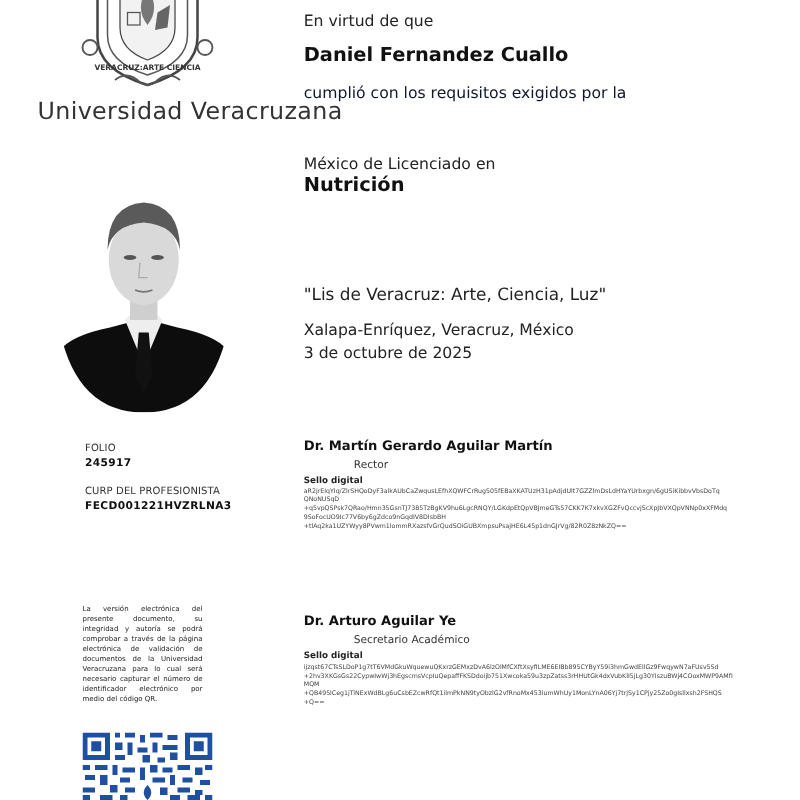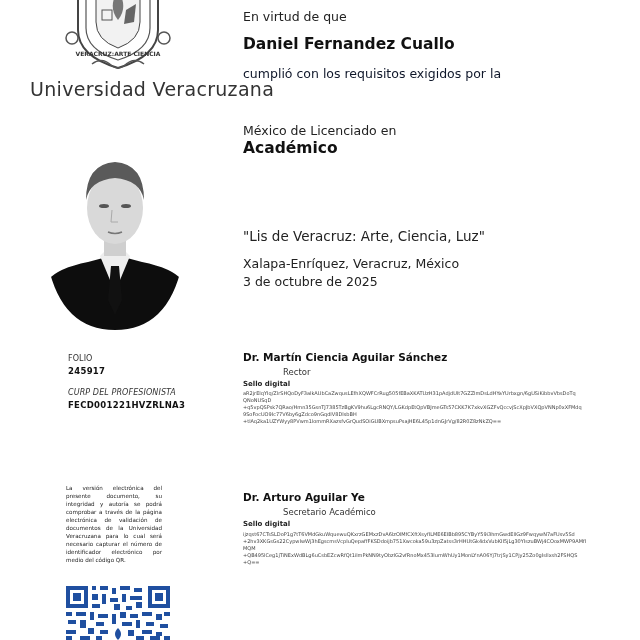--- a/index.html
+++ b/index.html
@@ -46,21 +46,21 @@
   </svg>
 </div>
 <div class="abs uni-name">Universidad Veracruzana</div>
 
 <div class="abs t-normal" style="left:243px; top:9px;">En virtud de que</div>
 <div class="abs name" style="left:243px; top:35px;">Daniel Fernandez Cuallo</div>
 <div class="abs p-lines" style="left:243px; top:65px;">
   <div>cumplió con los requisitos exigidos por la</div>
 </div>
 <div class="abs t-normal" style="left:243px; top:123px;">México de Licenciado en</div>
-<div class="abs degree" style="left:243px; top:139px;">Académico</div>
+<div class="abs degree" style="left:243px; top:139px;">Nutrición</div>
 
 <div class="abs motto" style="left:243px; top:228px;">"Lis de Veracruz: Arte, Ciencia, Luz"</div>
 <div class="abs t-normal" style="left:243px; top:256px;">Xalapa-Enríquez, Veracruz, México</div>
 <div class="abs t-normal" style="left:243px; top:274px;">3 de octubre de 2025</div>
 
 <div class="abs photo">
   <svg width="134" height="180" viewBox="0 0 134 180">
     <defs>
       <clipPath id="c">
           <path d="M0 115 Q67 100 134 115 Q120 180 67 180 Q14 180 0 115 Z M0 0 H134 V118 H0 Z"></path>
@@ -76,24 +76,24 @@
       <ellipse cx="56" cy="56" rx="5" ry="2" fill="#555"></ellipse>
       <ellipse cx="78" cy="56" rx="5" ry="2" fill="#555"></ellipse>
       <path d="M60 82 Q67 85 74 82" stroke="#777" stroke-width="1.5" fill="none"></path>
       <path d="M64 60 L63 72 L70 72" stroke="#aaa" stroke-width="1" fill="none"></path>
     </g>
   </svg>
 </div>
 
 <div class="abs label-sm" style="left:68px; top:354px;">FOLIO</div>
 <div class="abs value-sm" style="left:68px; top:366px;">245917</div>
-<div class="abs label-sm" style="left:68px; top:388px;font-style:italic;">CURP DEL PROFESIONISTA</div>
+<div class="abs label-sm" style="left:68px; top:388px;">CURP DEL PROFESIONISTA</div>
 <div class="abs value-sm" style="left:68px; top:400px;">FECD001221HVZRLNA3</div>
 
-<div class="abs sig-name" style="left:243px; top:351px;">Dr. Martín Ciencia Aguilar Sánchez</div>
+<div class="abs sig-name" style="left:243px; top:351px;">Dr. Martín Gerardo Aguilar Martín</div>
 <div class="abs sig-role" style="left:243px; top:367px;">Rector</div>
 <div class="abs sig-label" style="left:243px; top:380px;">Sello digital</div>
 <div class="abs sig-hash" style="left:243px; top:390px;">
   <div>aR2jrEIqYIq/ZlrSHQoDyF3alkAUbCaZwqusLEfhXQWFCrRug505fEBaXKATUzH31pAdjdUlt7GZZlmDsLdHYaYUrbxgn/6gUSiKibbvVbsDoTq</div>
   <div>QNoNUSqD</div>
   <div>+q5vpQSPsk7QRao/Hmn35GsnTJ7385TzBgKV9hu6LgcRNQY/LGKdpEtQpVBJmeGTs57CKK7K7xkvXGZFvQccvjScXpJbVXQpVNNp0xXFMdq</div>
   <div>9SoFocUO9Ic77V6by6gZdco9nGqdIV8DIsbBH</div>
   <div>+tlAq2ka1UZYWyy8PVwm1lommRXazsfvGrQudSOiGUBXmpsuPsajHE6L45p1dnGJrVg/82R0Z8zNkZQ==</div>
 </div>
 

